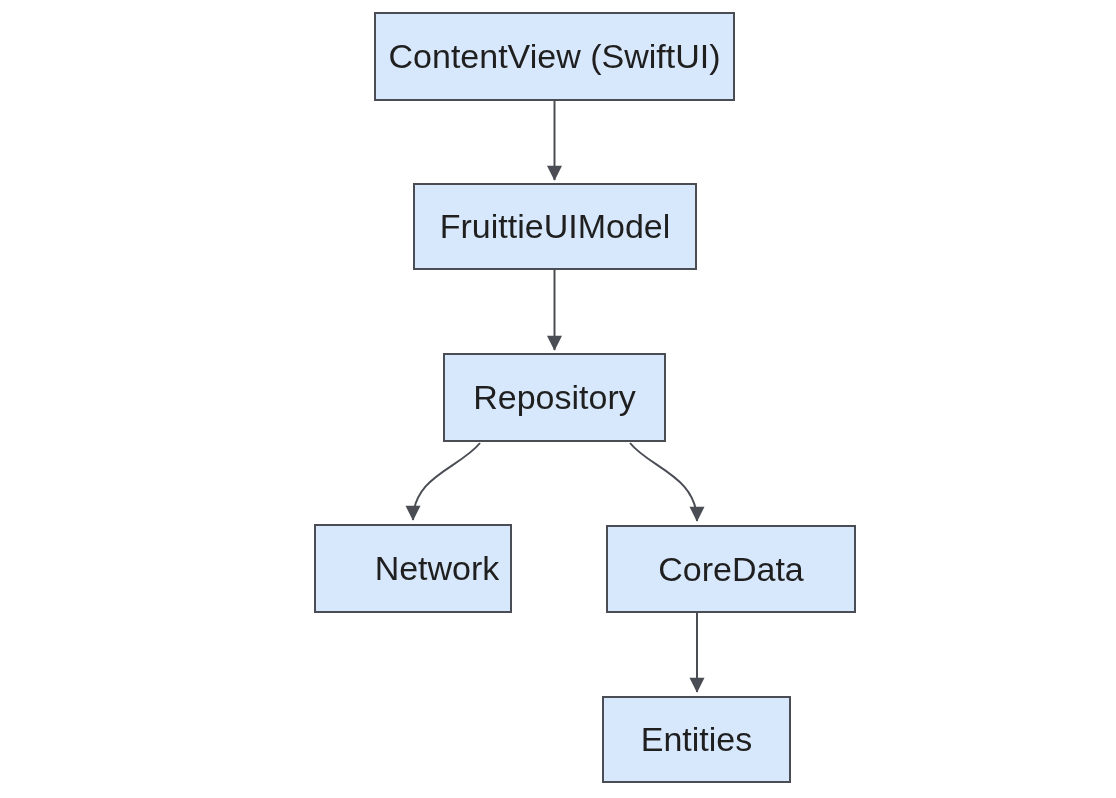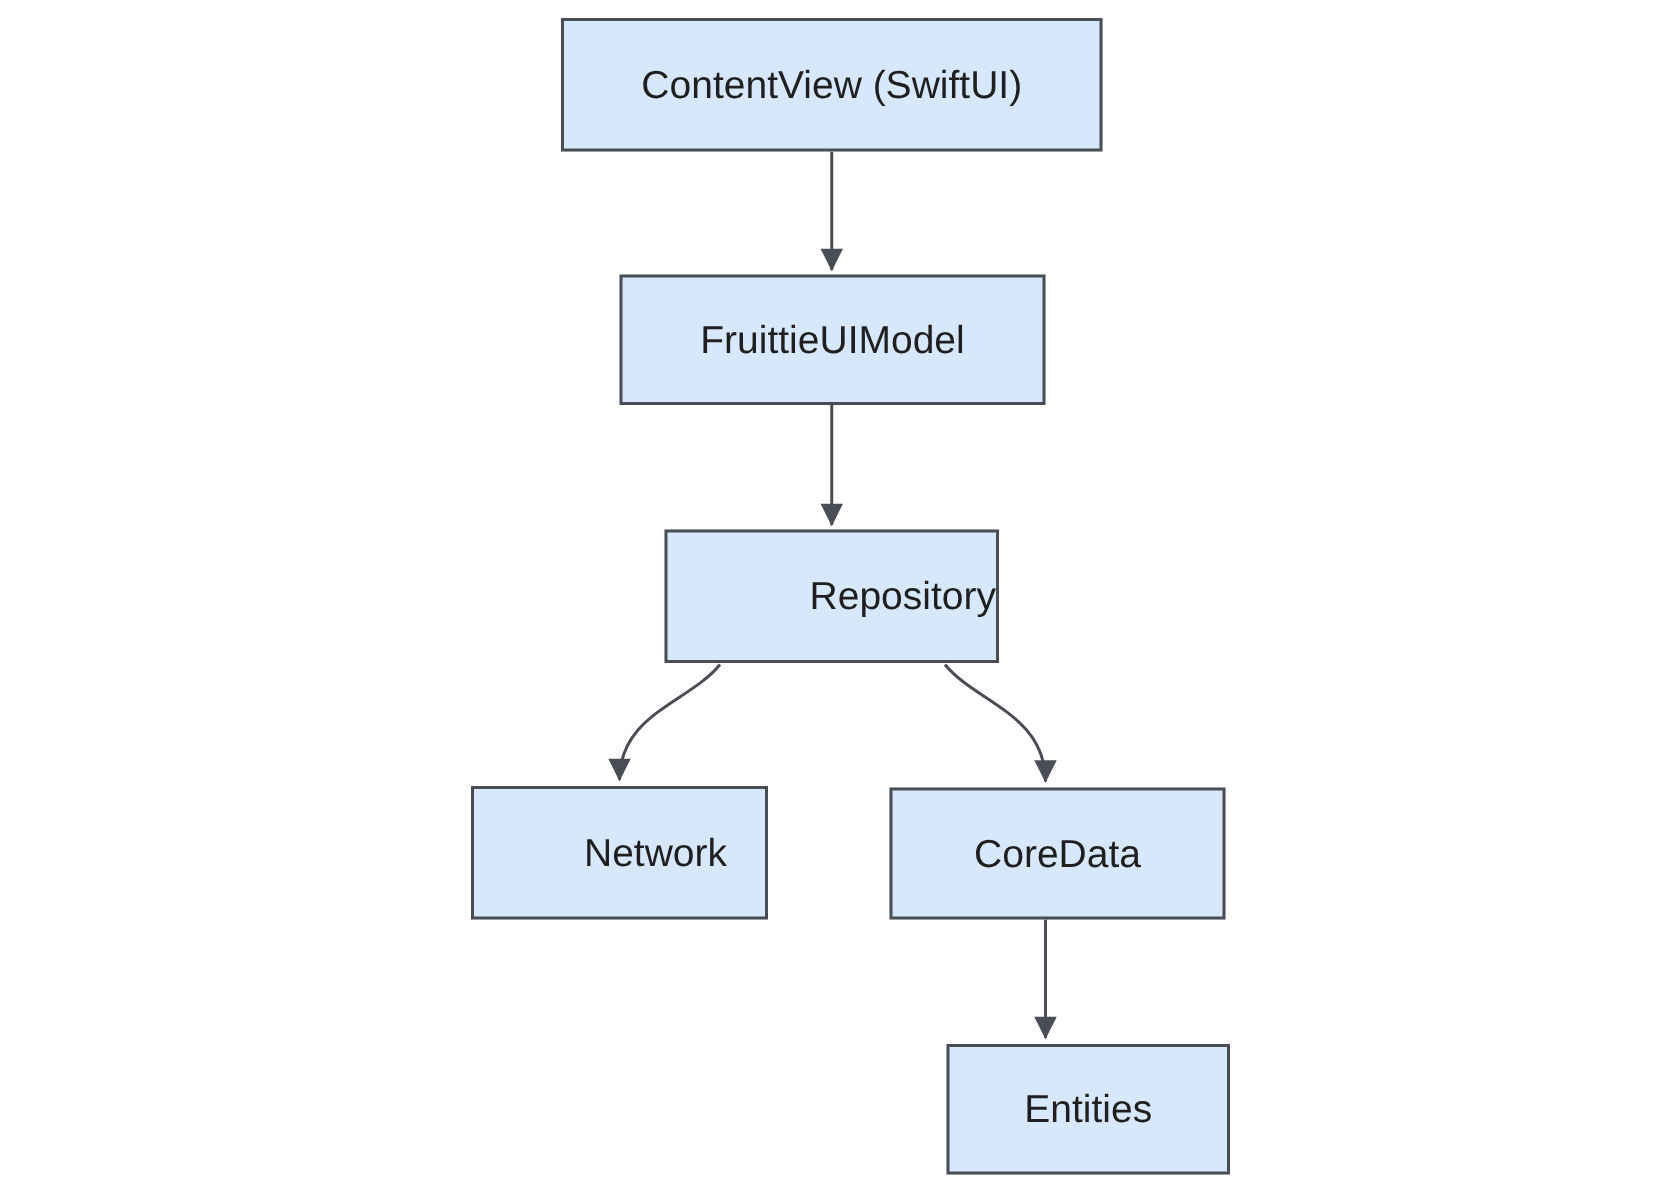--- a/index.html
+++ b/index.html
@@ -33,30 +33,30 @@
   }
   .node {
     position: absolute;
     box-sizing: border-box;
     background: var(--node-fill, #d8e8fc);
     border: 2px solid var(--node-border, #4a4e54);
     display: flex;
     align-items: center;
     justify-content: center;
     text-align: center;
-    font-size: 26px;
+    font-size: 34px;
     color: var(--text, #1f1f1f);
     white-space: nowrap;
   }
   .n-contentview     { left: 374px; top:  12px; width: 361px; height: 89px; }
   .n-fruittieuimodel { left: 413px; top: 183px; width: 284px; height: 87px; text-align: center; }
-  .n-repository      { left: 443px; top: 353px; width: 223px; height: 89px; justify-content: flex-end; }
+  .n-repository      { left: 443px; top: 353px; width: 223px; height: 89px; }
   .n-network         { left: 314px; top: 524px; width: 198px; height: 89px; padding-left: 48px; }
-  .n-coredata        { left: 593px; top: 525px; width: 224px; height: 88px; }
-  .n-entities        { left: 602px; top: 696px; width: 189px; height: 87px; margin-left: 29px; }
+  .n-coredata        { left: 606px; top: 525px; width: 250px; height: 88px; }
+  .n-entities        { left: 602px; top: 696px; width: 189px; height: 87px; }
 </style>
 </head>
 <body>
 
 <div class="canvas">
 
   <svg class="edges" width="1116" height="798" viewBox="0 0 1116 798" aria-hidden="true">
     <defs>
       <marker id="arrow" viewBox="0 0 12 12" refX="10.5" refY="6" markerWidth="9" markerHeight="9" orient="auto">
         <path class="arrowhead" d="M1,1 L11,6 L1,11 Z"></path>

